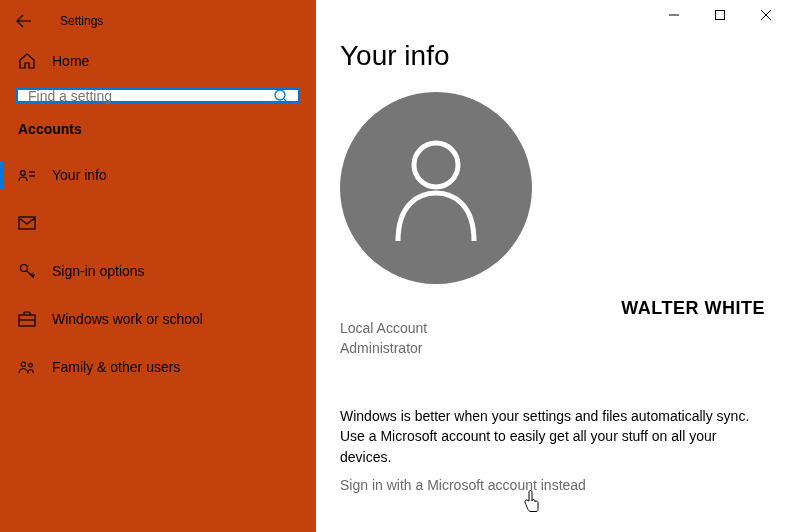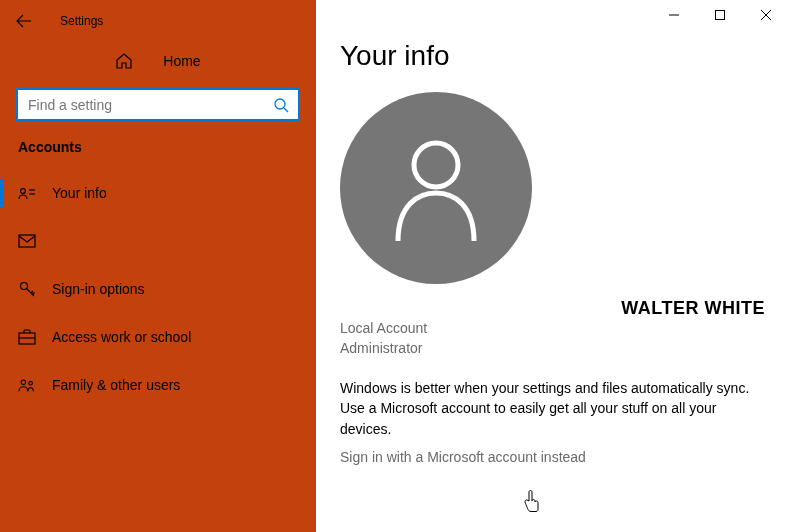--- a/index.html
+++ b/index.html
@@ -25,28 +25,27 @@
     align-items: center;
     padding-left: 12px;
     gap: 24px;
   }
   .back-btn { width: 24px; height: 24px; display:flex; align-items:center; justify-content:center; cursor:pointer; }
   .window-title { font-size: 12px; color:#000; }
   .home-row {
     display:flex;
     align-items:center;
     padding: 10px 18px;
-    gap: 30px;
+    gap: 16px;
     cursor:pointer;
-    justify-content:center;
   }
   .home-row .label { font-size: 14px; }
   .search-box {
     margin: 8px 16px 14px 16px;
-    height: 33px;
+    height: 15px;
     border: 2px solid #0078d7;
     background: #fff;
     display:flex;
     align-items:center;
     padding: 0 8px;
     justify-content: space-between;
   }
   .search-box input {
     border:none;
     outline:none;
@@ -115,21 +114,21 @@
     justify-content:center;
   }
   .user-name {
     font-weight:600;
     font-size:18px;
     margin-top:14px;
     letter-spacing:0.5px;
     text-align:right;
   }
   .subline { font-size:14px; color:#6a6a6a; line-height:1.4; }
-  .promo { font-size:14px; color:#000; margin-top:20px; line-height:1.45; }
+  .promo { font-size:14px; color:#000; margin-top:48px; line-height:1.45; }
   .link { font-size:14px; color:#6a6a6a; margin-top:10px; cursor:pointer; display:inline-block; }
   .cursor {
     position:absolute;
     left:522px;
     top:490px;
     pointer-events:none;
   }
 </style>
 </head>
 <body>
@@ -197,21 +196,21 @@
   </div>
 
   <div class="nav-item">
     <span class="icon">
       <svg width="18" height="16" viewBox="0 0 18 16">
           <rect x="1" y="4" width="16" height="11" fill="none" stroke="#000" stroke-width="1.2"></rect>
           <path d="M6 4 V2 a1 1 0 0 1 1-1 h4 a1 1 0 0 1 1 1 V4" fill="none" stroke="#000" stroke-width="1.2"></path>
           <line x1="1" y1="9" x2="17" y2="9" stroke="#000" stroke-width="1.2"></line>
         </svg>
     </span>
-    <span class="label">Access work or school</span>
+    <span class="label">Windows work or school</span>
   </div>
 
   <div class="nav-item">
     <span class="icon">
       <svg width="20" height="16" viewBox="0 0 20 16">
           <circle cx="6" cy="5" r="2.5" fill="none" stroke="#000" stroke-width="1.2"></circle>
           <circle cx="14" cy="6" r="2" fill="none" stroke="#000" stroke-width="1.2"></circle>
           <path d="M1 15c0-3 2.3-5 5-5s5 2 5 5" fill="none" stroke="#000" stroke-width="1.2"></path>
           <path d="M11 15c0-2.3 1.5-4 3-4s3 1.7 3 4" fill="none" stroke="#000" stroke-width="1.2"></path>
         </svg>

